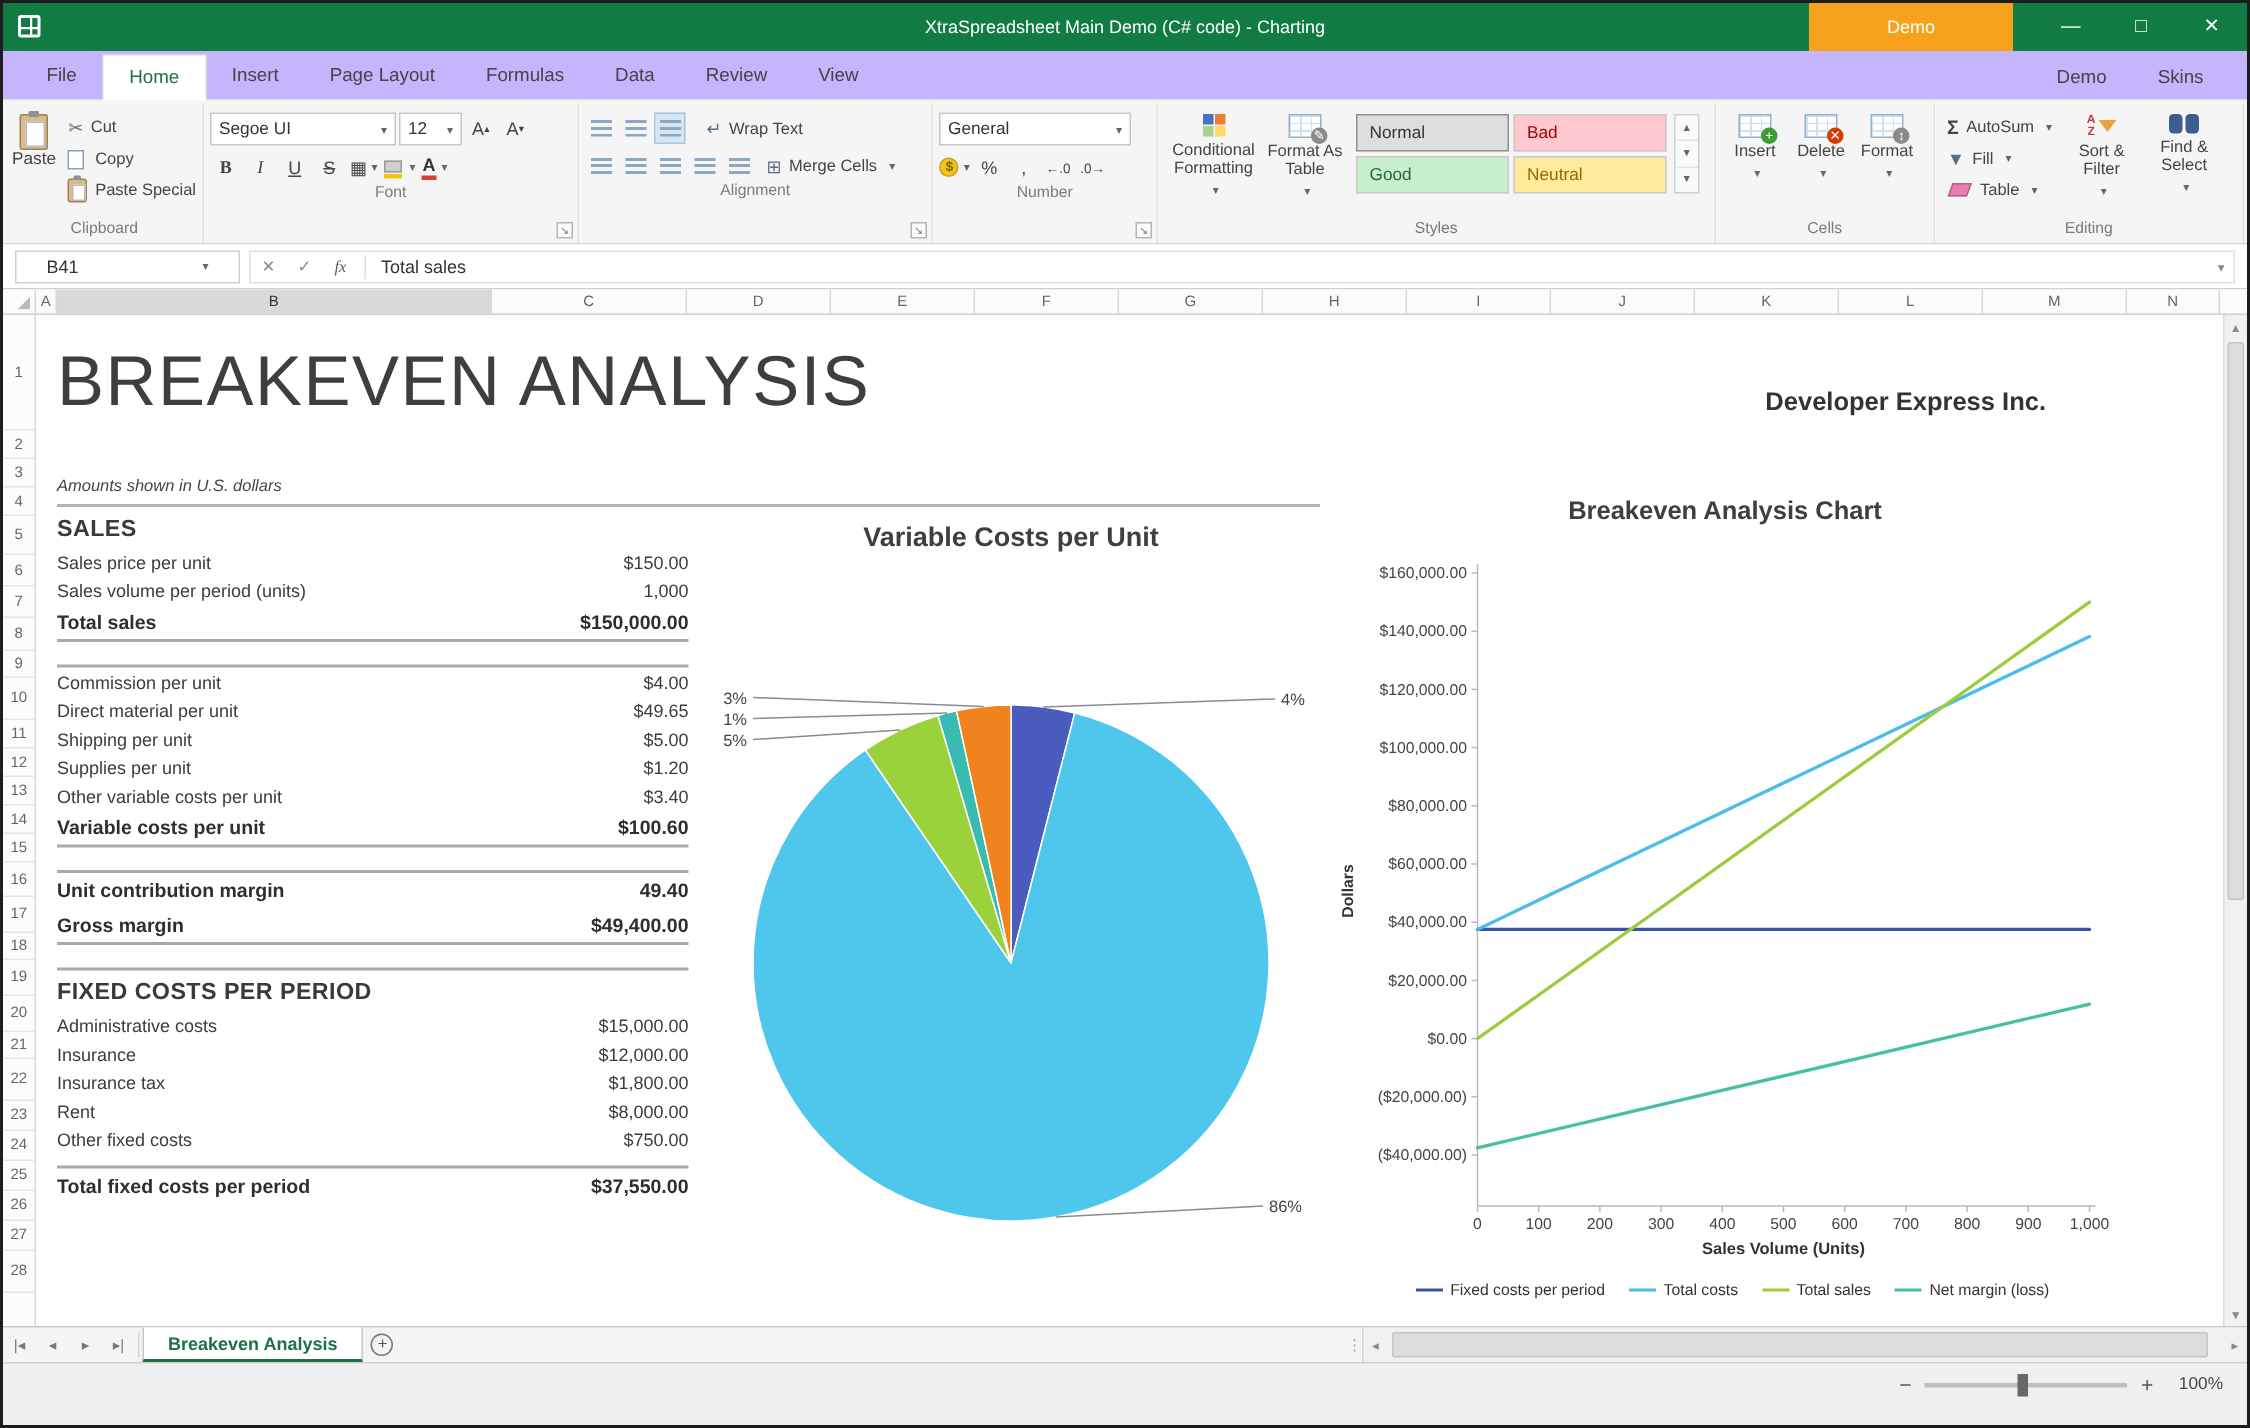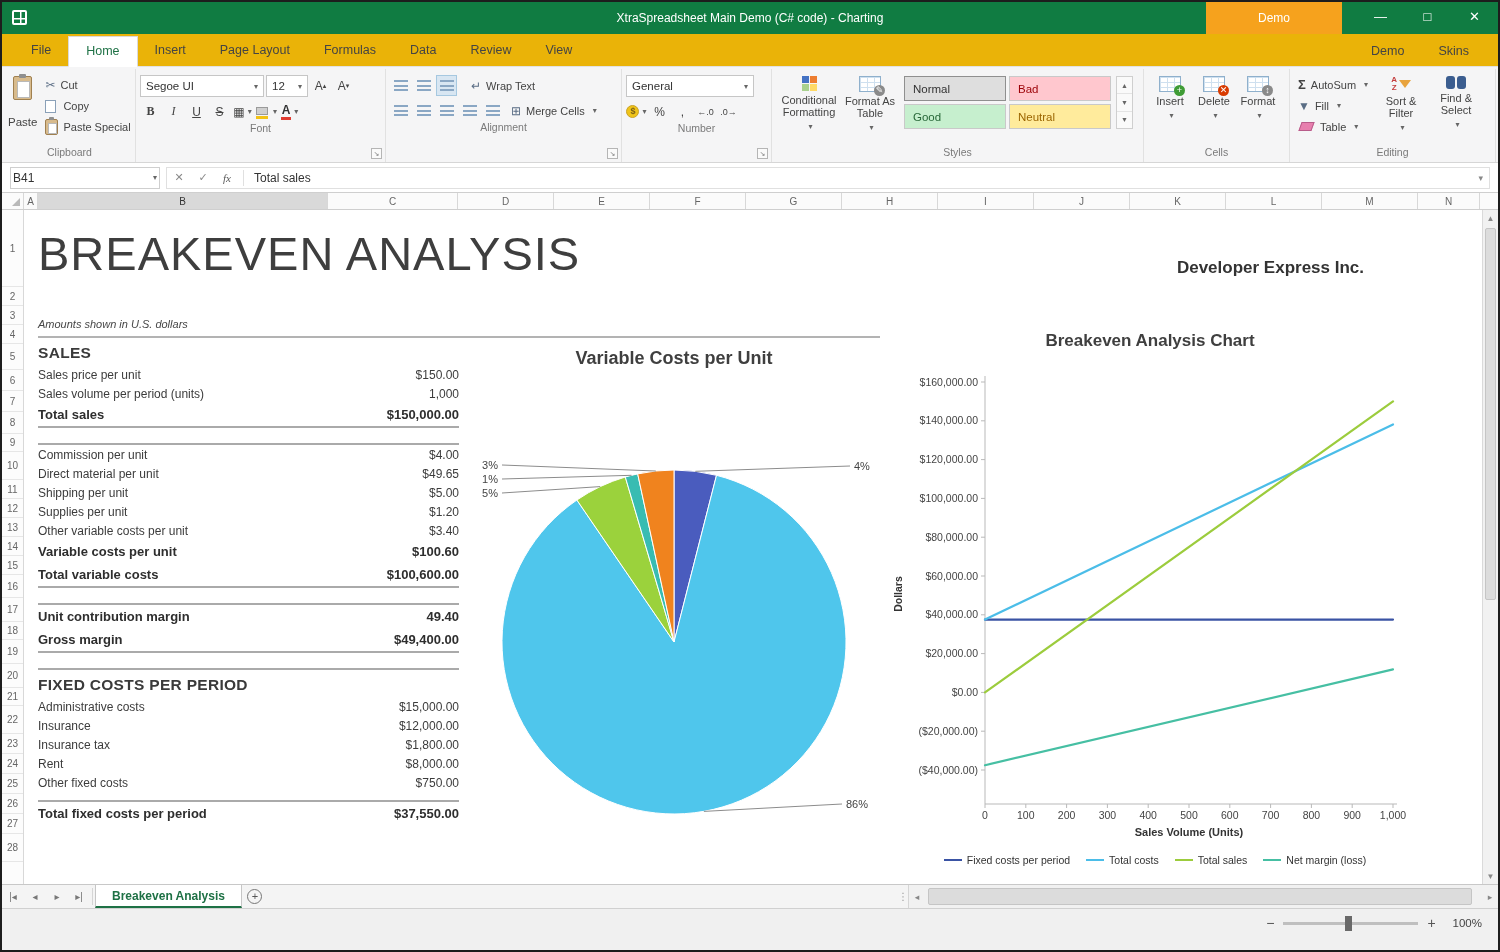--- a/index.html
+++ b/index.html
@@ -12,33 +12,33 @@
   .titlebar { flex:0 0 32px; background:#107c42; position:relative; color:#fff; }
   .app-icon { position:absolute; left:10px; top:8px; width:15px; height:15px; border:2px solid #fff; border-radius:2px;
               background:linear-gradient(#fff 0 0) 0 6px/15px 1.5px no-repeat, linear-gradient(#fff 0 0) 6px 0/1.5px 15px no-repeat; }
   .tb-title { position:absolute; left:0; right:0; top:0; height:32px; line-height:32px; text-align:center; font-size:12px; }
   .demo-btn { position:absolute; left:1204px; top:0; width:136px; height:32px; background:#f6a21d; color:#fff;
               font-size:12px; line-height:32px; text-align:center; cursor:default; }
   .win-btns { position:absolute; right:0; top:0; display:flex; height:32px; }
   .win-btn { width:47px; height:32px; line-height:30px; text-align:center; font-size:13px; color:#fff; }
 
   
-  .ribbon-tabs { flex:0 0 33px; background:#eab308; border-bottom:1px solid #e2e2e2; display:flex; align-items:flex-end; padding:0 12px; }
+  .ribbon-tabs { flex:0 0 33px; background:#c4b5fd; border-bottom:1px solid #e2e2e2; display:flex; align-items:flex-end; padding:0 12px; }
   .rtab { padding:7px 17px 8px; font-size:12.5px; color:#444; white-space:nowrap; }
   .rtab.active { color:#1e7145; background:#fff; border:1px solid #dadada; border-bottom:1px solid #fff; margin-bottom:-1px; }
   .rtabs-right { margin-left:auto; display:flex; }
 
   
   .ribbon-body { flex:0 0 96px; background:#f5f5f6; border-bottom:1px solid #d6d6d6; display:flex; padding:2px 2px 0; }
   .rb-group { border-right:1px solid #e1e1e1; padding:2px 4px 0; display:flex; flex-direction:column; position:relative; }
   .rb-content { flex:1; display:flex; align-items:flex-start; }
   .rb-label { height:16px; font-size:10.5px; color:#7a7a7a; text-align:center; line-height:13px; }
   .launcher { position:absolute; right:3px; bottom:3px; width:11px; height:11px; border:1px solid #b5b5b5;
               font-size:7px; color:#777; display:flex; align-items:center; justify-content:center; background:#fafafa; }
-  .big-btn { width:52px; display:flex; flex-direction:column; align-items:center; gap:16px; padding-top:5px;
+  .big-btn { width:52px; display:flex; flex-direction:column; align-items:center; gap:0; padding-top:5px;
              font-size:11.5px; color:#444; text-align:center; }
   .big2 { width:56px; display:flex; flex-direction:column; align-items:center; gap:3px; padding-top:5px;
           font-size:11px; line-height:12px; color:#444; text-align:center; }
   .small-col { display:flex; flex-direction:column; margin-left:4px; padding-top:3px; }
   .sm-btn { display:flex; align-items:center; gap:5px; font-size:11px; color:#444; height:21px; padding:0 4px; white-space:nowrap; }
   .rb-rows { display:flex; flex-direction:column; gap:4px; padding-top:4px; }
   .rb-row { display:flex; align-items:center; gap:2px; }
   .combo { background:#fff; border:1px solid #c6c6c6; height:22px; display:flex; align-items:center;
            font-size:11.5px; color:#333; padding:0 5px; }
   .caret { font-size:8px; color:#666; margin-left:auto; padding-left:5px; }
@@ -85,21 +85,21 @@
 
   .gal { display:grid; grid-template-columns:102px 102px; grid-auto-rows:25px; gap:3px; margin:5px 2px 0 6px; }
   .gal-cell { border:1px solid #c9c9c9; font-size:11.5px; display:flex; align-items:center; padding:0 8px; background:#fff; color:#333; }
   .gal-cell.sel { background:#dedede; border:1px solid #8f8f8f; }
   .gal-arrows { width:17px; height:53px; display:flex; flex-direction:column; margin:5px 0 0 3px; border:1px solid #cfcfcf; background:#fafafa; }
   .gal-arrows span { flex:1; display:flex; align-items:center; justify-content:center; font-size:7px; color:#666; border-bottom:1px solid #e4e4e4; }
   .gal-arrows span:last-child { border-bottom:none; }
 
   
   .formula-bar { flex:0 0 30px; background:#fff; border-bottom:1px solid #cfcfcf; display:flex; align-items:center; padding:3px 8px; gap:6px; }
-  .name-box { width:150px; height:22px; border:1px solid #cfcfcf; display:flex; align-items:center; font-size:12px; color:#333; padding:0 2px; }
+  .name-box { width:150px; height:22px; border:1px solid #cfcfcf; display:flex; align-items:center; font-size:12px; color:#333; padding:0 20px; }
   .formula-box { flex:1; height:22px; border:1px solid #e0e0e0; display:flex; align-items:center; font-size:12px; color:#333; }
   .fx-btn { width:24px; text-align:center; color:#8a8a8a; font-size:11px; }
   .fx-it { font-style:italic; font-family:"Liberation Serif", serif; color:#5a5a5a; }
   .fb-sep { width:1px; height:16px; background:#e0e0e0; margin:0 4px; }
   .formula-text { padding-left:6px; }
   .fb-expand { margin-left:auto; padding-right:6px; color:#888; font-size:9px; }
 
   
   .col-headers { flex:0 0 17px; display:flex; background:#fbfbfb; border-bottom:1px solid #cfcfcf; font-size:10px; color:#666; }
   .corner { width:22px; border-right:1px solid #d8d8d8; position:relative; }
@@ -528,24 +528,20 @@
             <span class="lab">Supplies per unit</span>
             <span class="val">$1.20</span>
           </div>
           <div class="fr item">
             <span class="lab">Other variable costs per unit</span>
             <span class="val">$3.40</span>
           </div>
           <div class="fr total">
             <span class="lab">Variable costs per unit</span>
             <span class="val">$100.60</span>
-          </div>
-          <div class="fr total">
-            <span class="lab">Total variable costs</span>
-            <span class="val">$100,600.00</span>
           </div>
           <div class="rule"></div>
           <div class="fr gap"></div>
           <div class="rule"></div>
           <div class="fr total">
             <span class="lab">Unit contribution margin</span>
             <span class="val">49.40</span>
           </div>
           <div class="fr total">
             <span class="lab">Gross margin</span>

